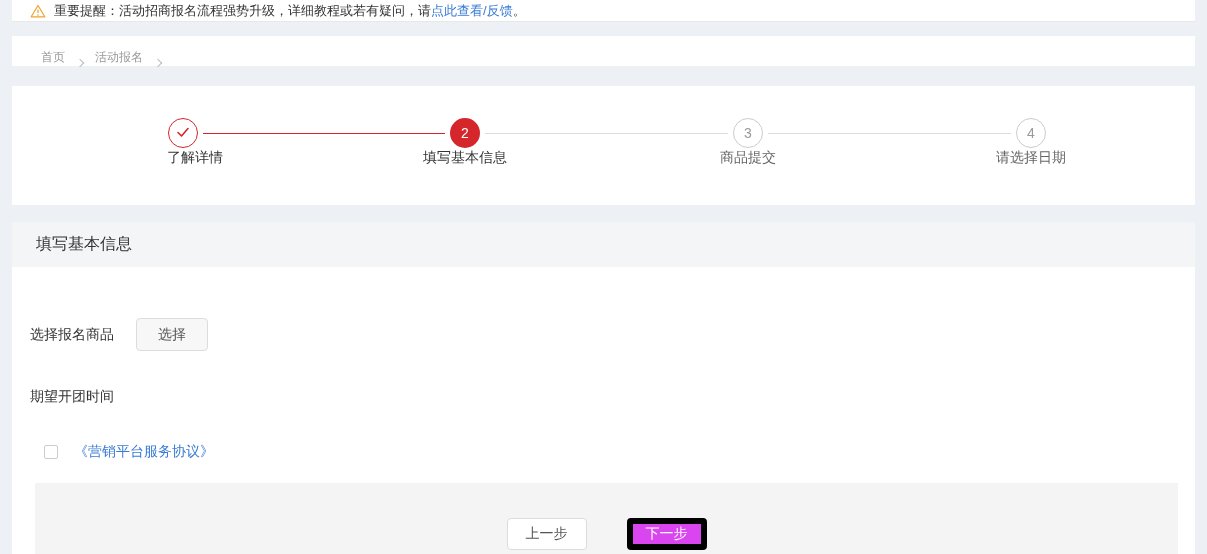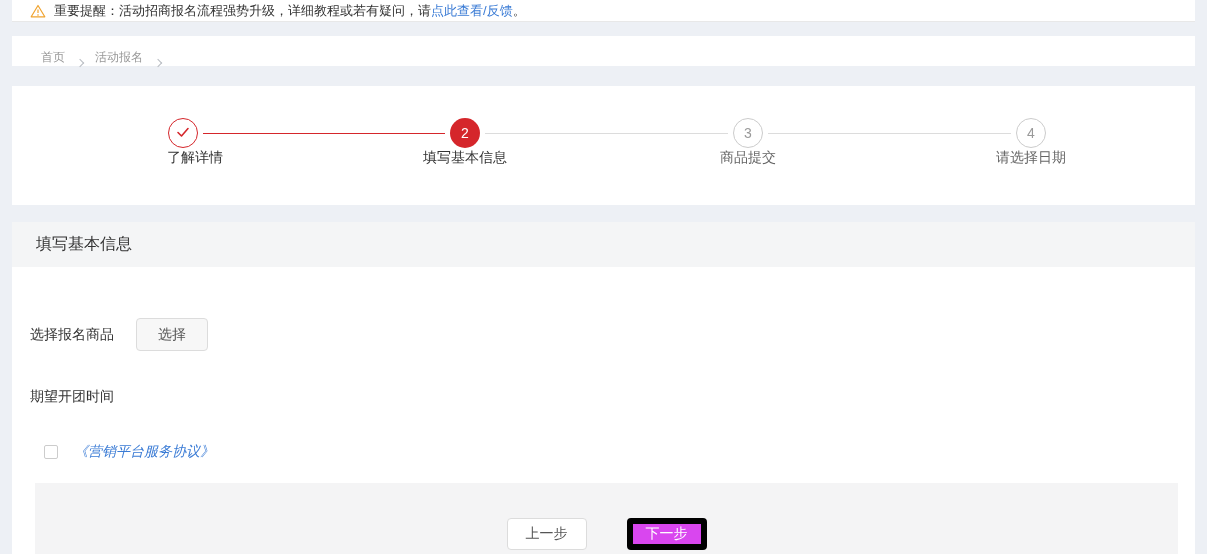--- a/index.html
+++ b/index.html
@@ -101,21 +101,21 @@
     position: absolute; left: 32px; top: 221px;
     display: flex; align-items: center;
     font-size: 14px; color: #999;
   }
   .checkbox {
     width: 14px; height: 14px;
     border: 1px solid #ccc; border-radius: 2px;
     background: #fff; margin-right: 12px;
     cursor: pointer; flex: 0 0 auto;
   }
-  .agree-link { color: #3a7bd5; text-decoration: none; cursor: pointer; margin-left: 4px; font-style: italic; }
+  .agree-link { color: #3a7bd5; text-decoration: none; cursor: pointer; margin-left: 4px; }
 
   .form-footer {
     position: absolute; left: 23px; top: 261px;
     width: 1143px; height: 80px;
     background: #f4f4f5;
     display: flex; justify-content: center; align-items: flex-start;
     gap: 40px; padding-top: 35px;
   }
   .btn {
     width: 80px; height: 32px;

